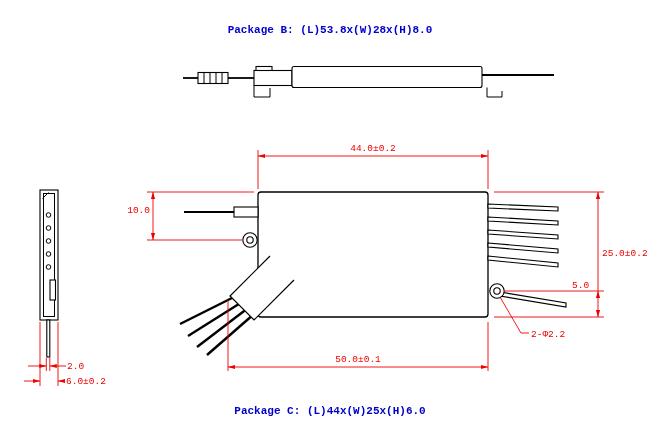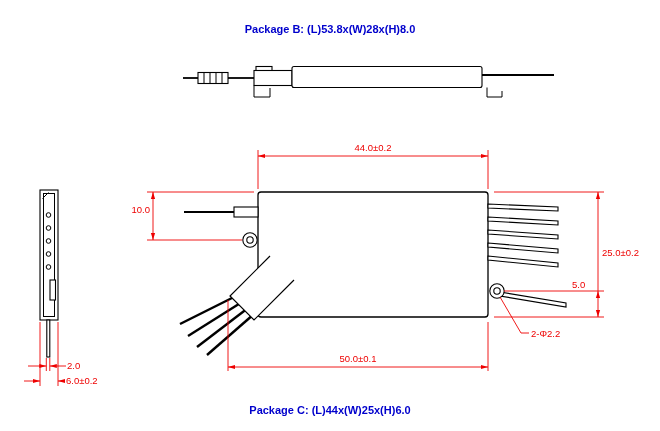--- a/index.html
+++ b/index.html
@@ -1,17 +1,17 @@
 <!DOCTYPE html>
 <html><head>
 <meta charset="utf-8">
 <style>
   html,body{margin:0;padding:0;background:#fff;}
   .canvas{position:relative;width:660px;height:431px;background:#ef4444;overflow:hidden;
-          font-family:Liberation Sans, sans-serif;}
+          font-family:Liberation Mono, monospace;}
   svg{display:block;}
   .outline{fill:#ffffff;stroke:#000000;stroke-width:1.1;}
   .body{fill:#ffffff;stroke:#000000;stroke-width:1.3;}
   .thin{fill:none;stroke:#000000;stroke-width:1;}
   .fiber{fill:none;stroke:#000000;stroke-width:1.8;}
   .pigtail{fill:none;stroke:#000000;stroke-width:2.4;}
   .dim{fill:none;stroke:#ee0000;stroke-width:0.9;}
   .arrow{fill:#ee0000;stroke:none;}
   .dimtext{fill:#ee0000;font-size:9.5px;}
   .title{fill:#0000cc;font-size:11px;font-weight:bold;}

